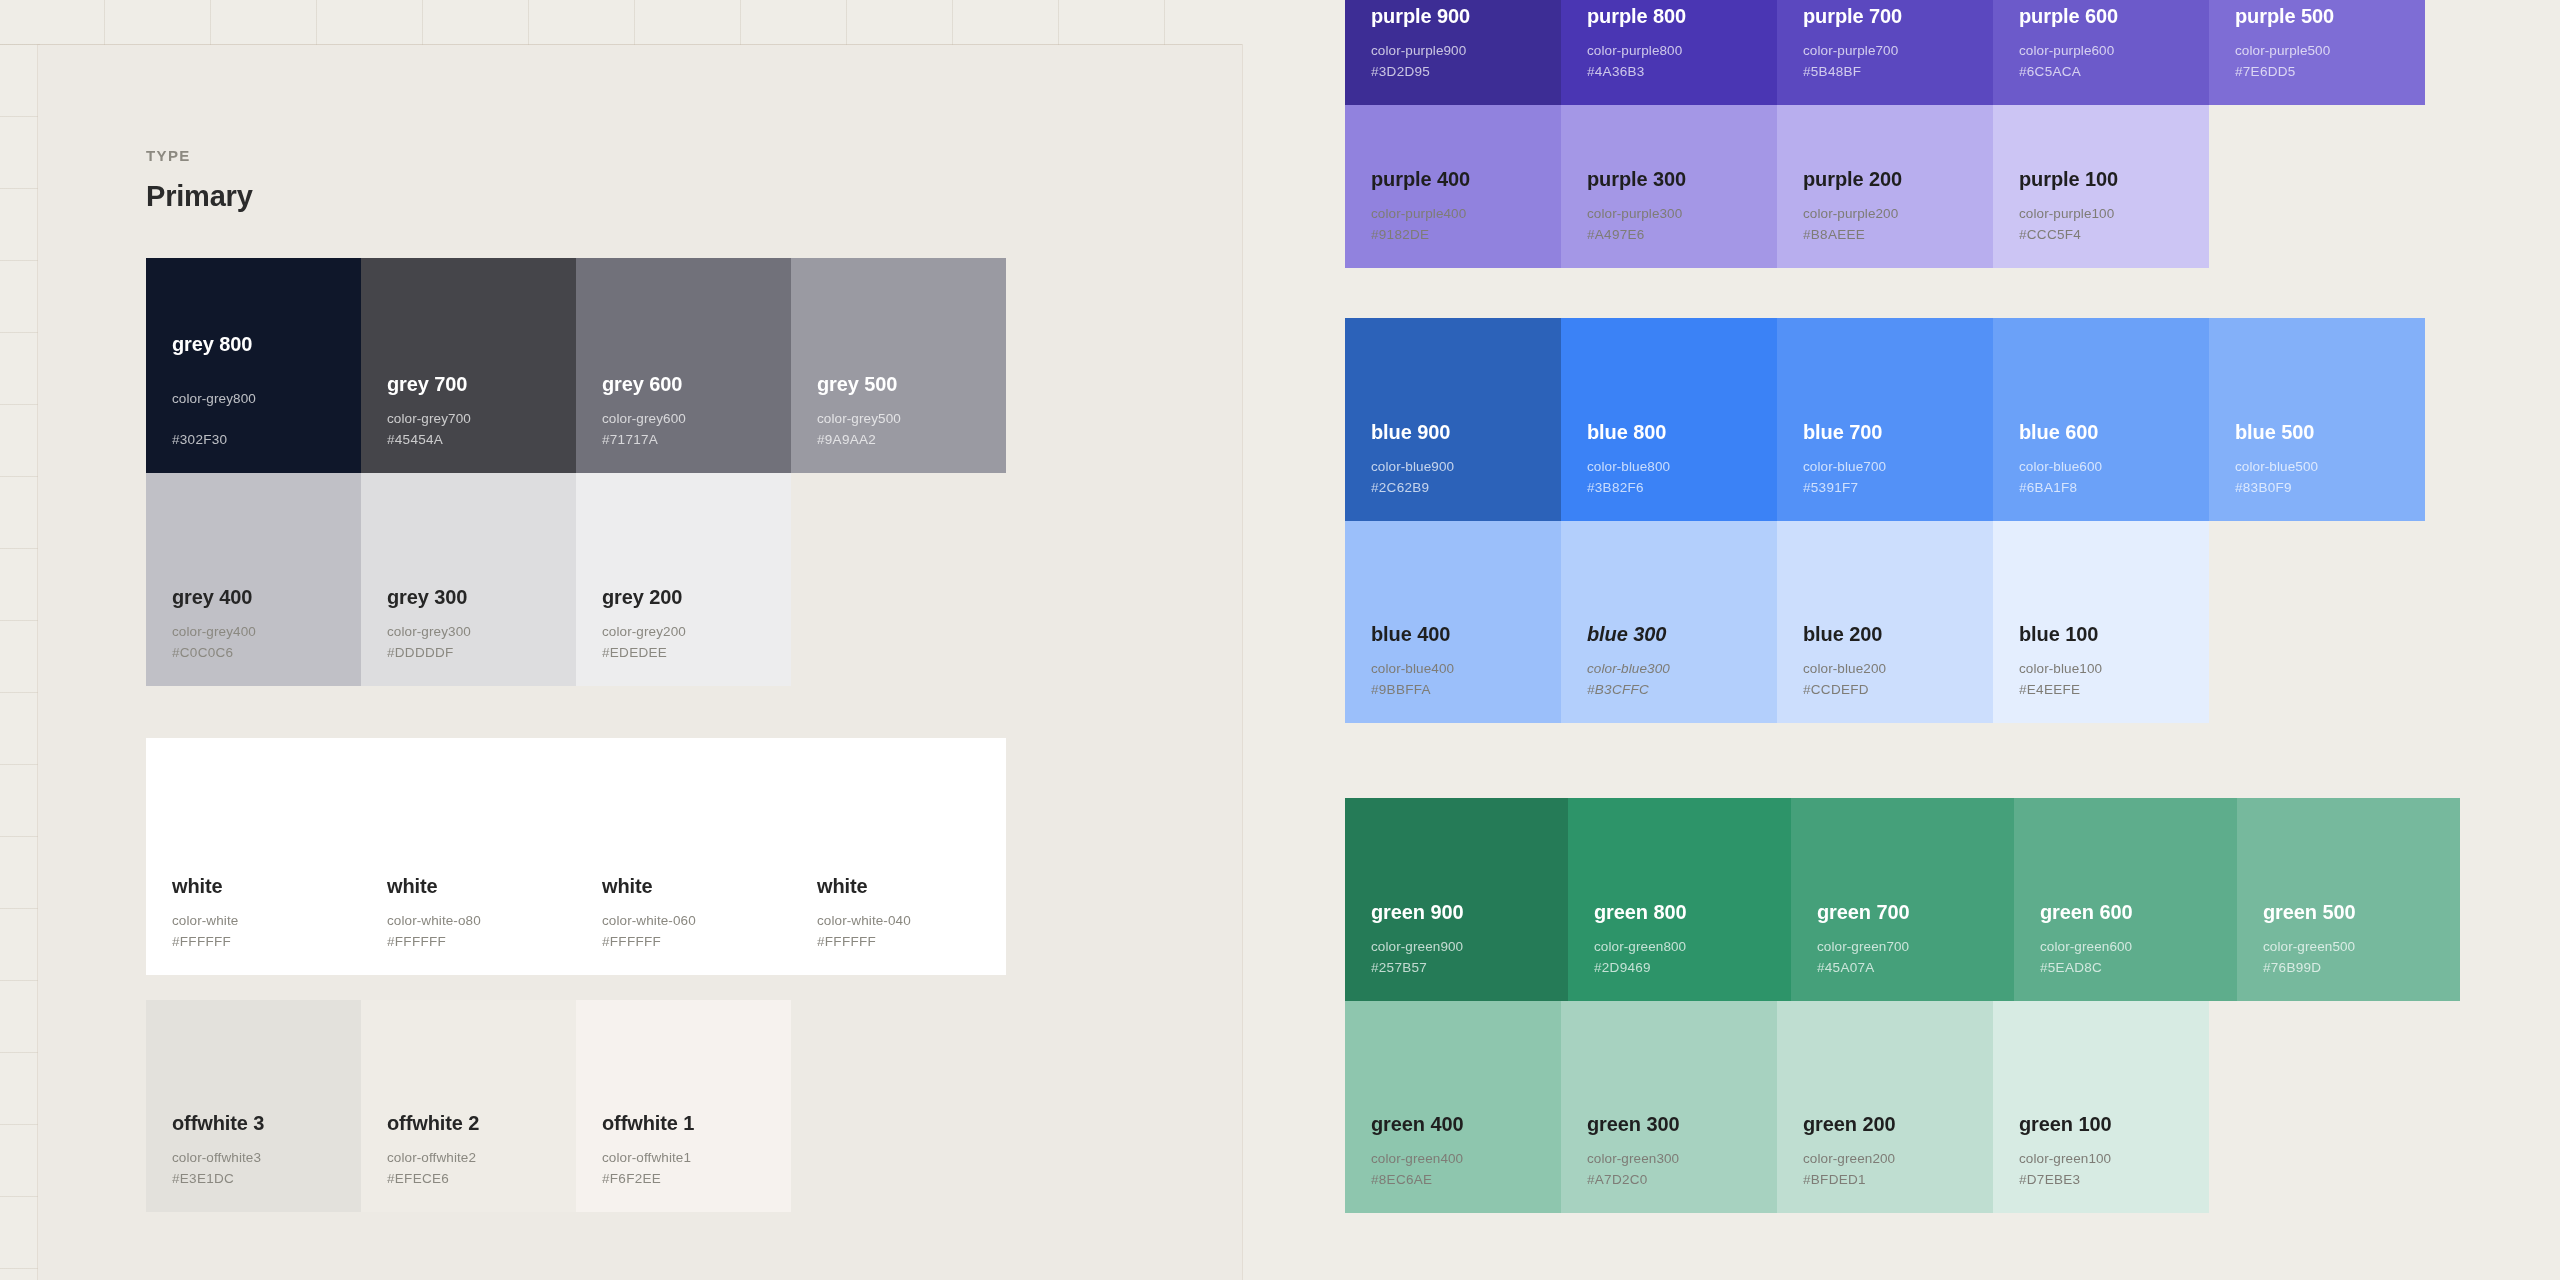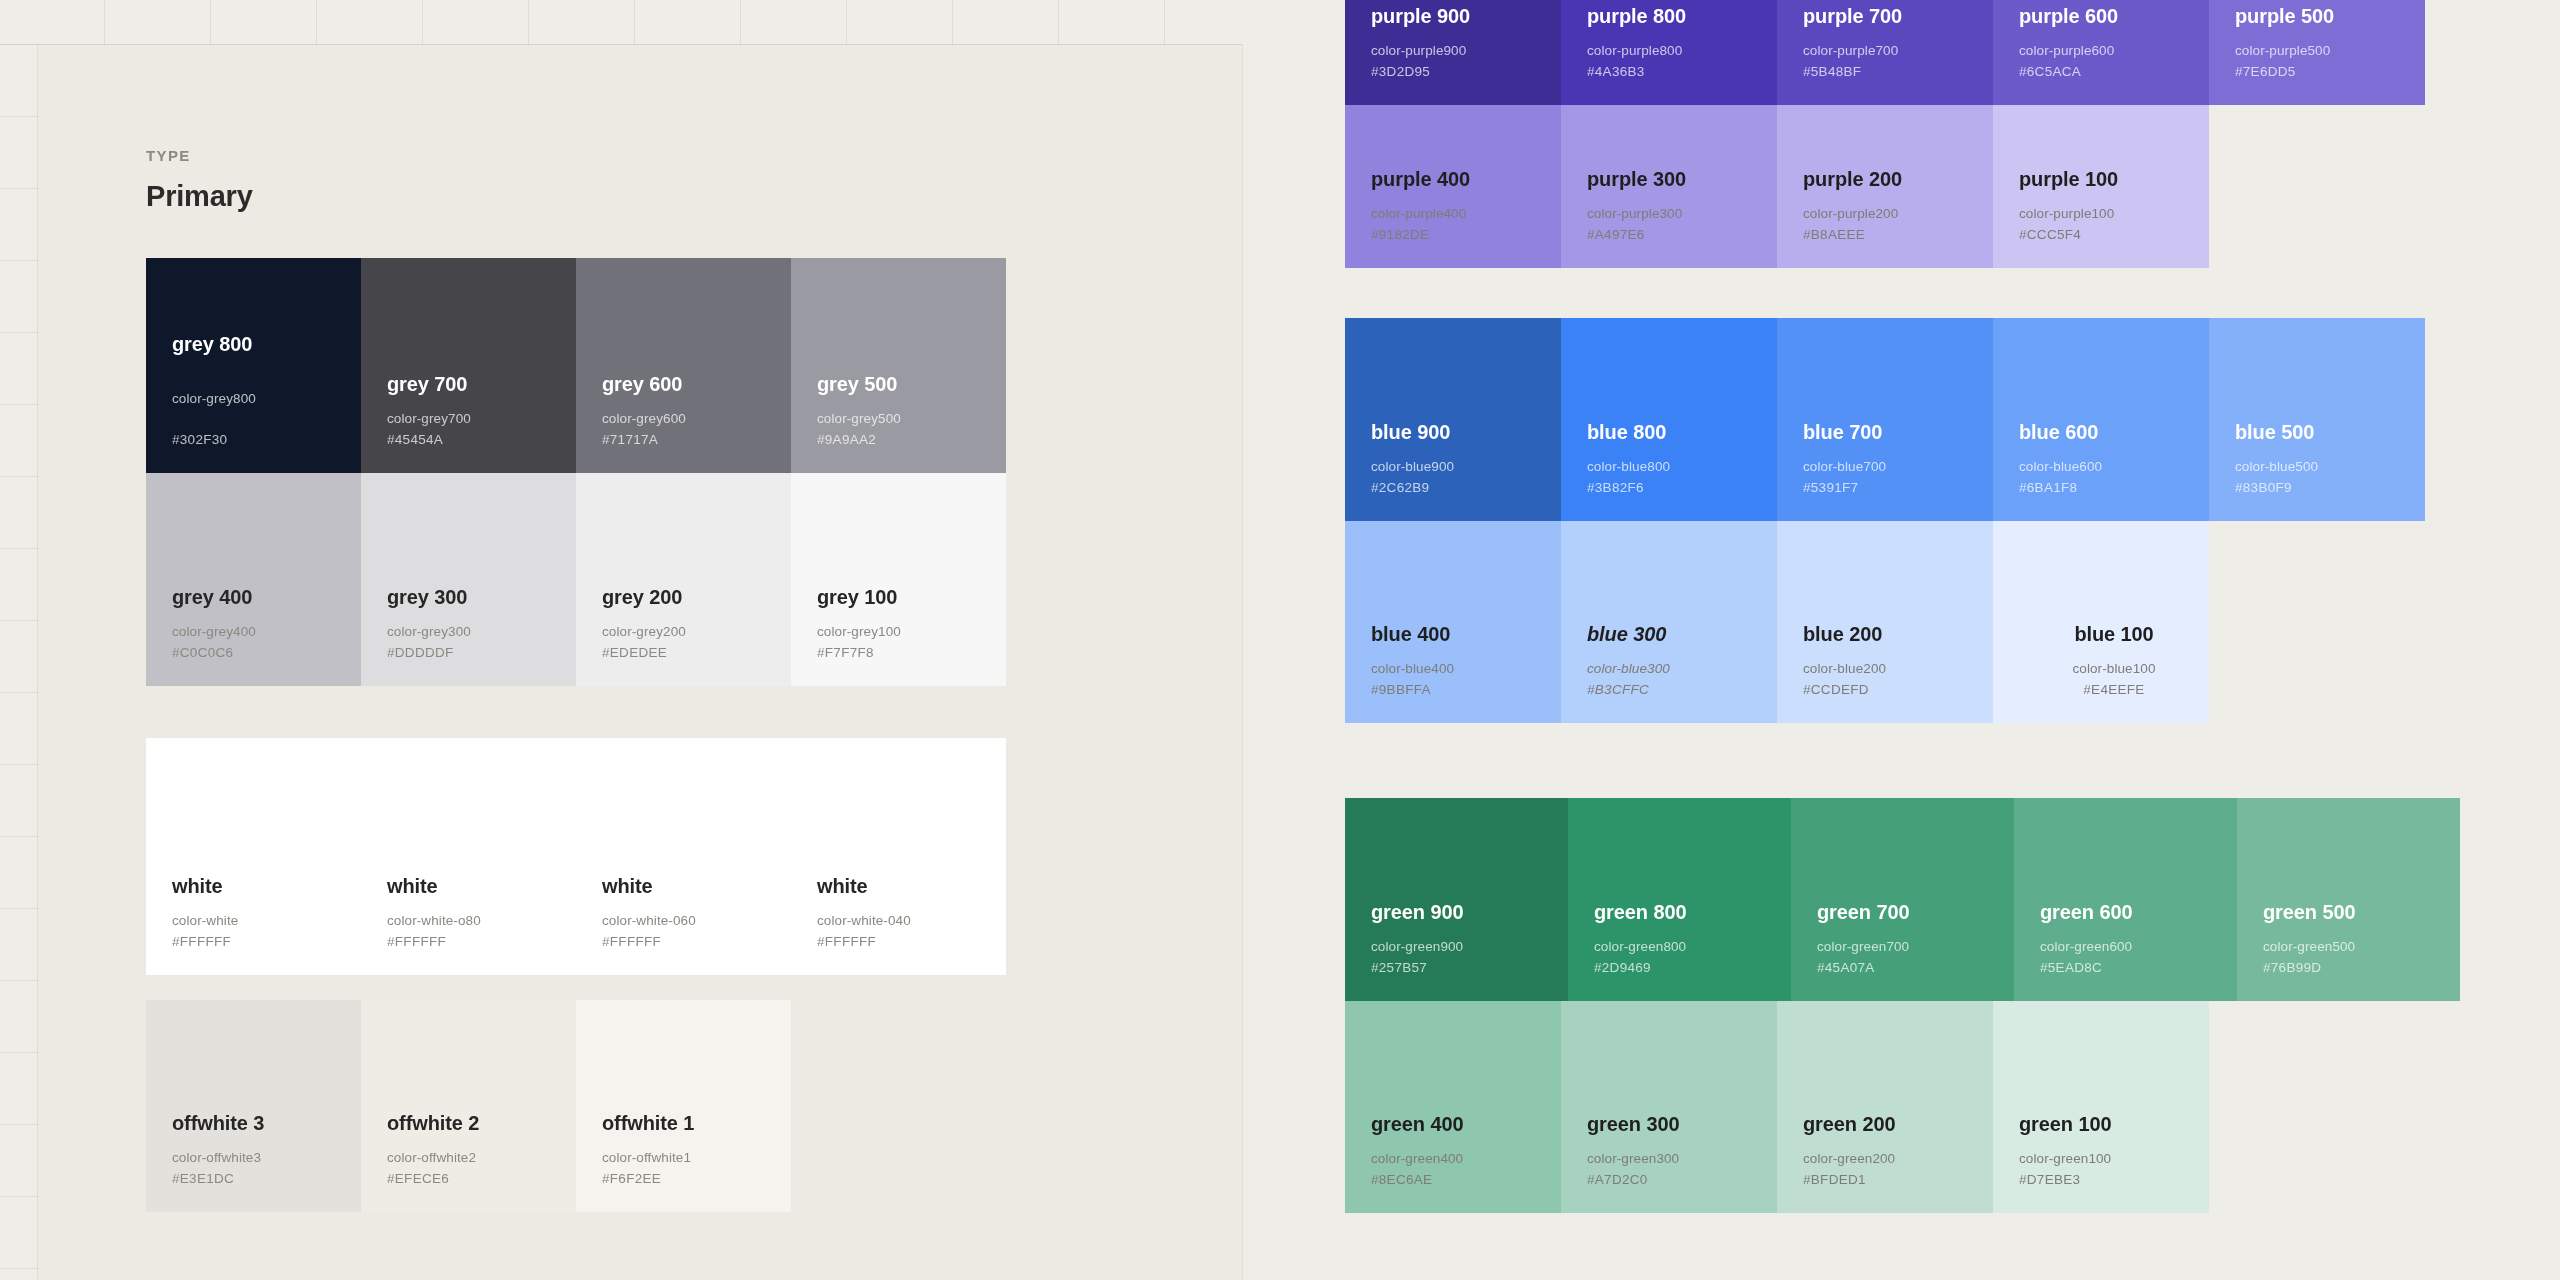--- a/index.html
+++ b/index.html
@@ -142,25 +142,20 @@
     <div class="swatch on-light" style="background: rgb(221, 221, 223);">
       <div class="sw-name">grey 300</div>
       <div class="sw-token">color-grey300</div>
       <div class="sw-hex">#DDDDDF</div>
     </div>
     <div class="swatch on-light" style="background: rgb(237, 237, 238);">
       <div class="sw-name">grey 200</div>
       <div class="sw-token">color-grey200</div>
       <div class="sw-hex">#EDEDEE</div>
     </div>
-    <div class="swatch on-light" style="background: rgb(247, 247, 248);">
-      <div class="sw-name">grey 100</div>
-      <div class="sw-token">color-grey100</div>
-      <div class="sw-hex">#F7F7F8</div>
-    </div>
   </div>
 <div class="swatch-row" id="row-white">
     <div class="swatch on-light" style="background: rgb(255, 255, 255);">
       <div class="sw-name">white</div>
       <div class="sw-token">color-white</div>
       <div class="sw-hex">#FFFFFF</div>
     </div>
     <div class="swatch on-light" style="background: rgb(255, 255, 255);">
       <div class="sw-name">white</div>
       <div class="sw-token">color-white-o80</div>
@@ -284,21 +279,21 @@
       <div class="swatch on-light-b" style="background: rgb(179, 207, 252); font-style: italic;">
         <div class="sw-name">blue 300</div>
         <div class="sw-token">color-blue300</div>
         <div class="sw-hex">#B3CFFC</div>
       </div>
       <div class="swatch on-light-b" style="background: rgb(204, 222, 253);">
         <div class="sw-name">blue 200</div>
         <div class="sw-token">color-blue200</div>
         <div class="sw-hex">#CCDEFD</div>
       </div>
-      <div class="swatch on-light-b" style="background: rgb(228, 238, 254); text-align: center;">
+      <div class="swatch on-light-b" style="background: rgb(228, 238, 254);">
         <div class="sw-name">blue 100</div>
         <div class="sw-token">color-blue100</div>
         <div class="sw-hex">#E4EEFE</div>
       </div>
     </div>
 </div>
 
 <div id="block-green">
   <div class="row-top">
       <div class="swatch on-dark" style="background: rgb(37, 123, 87);">

